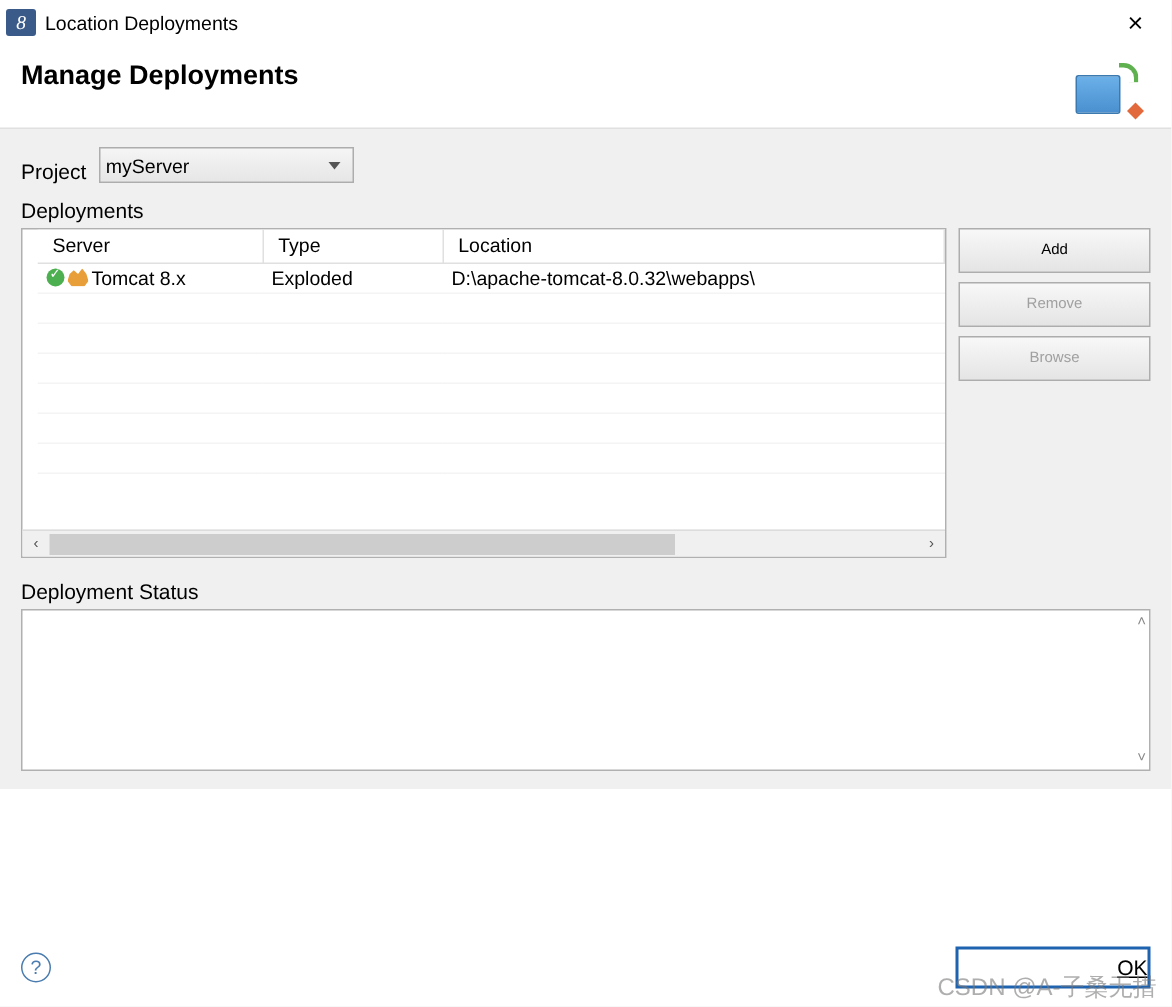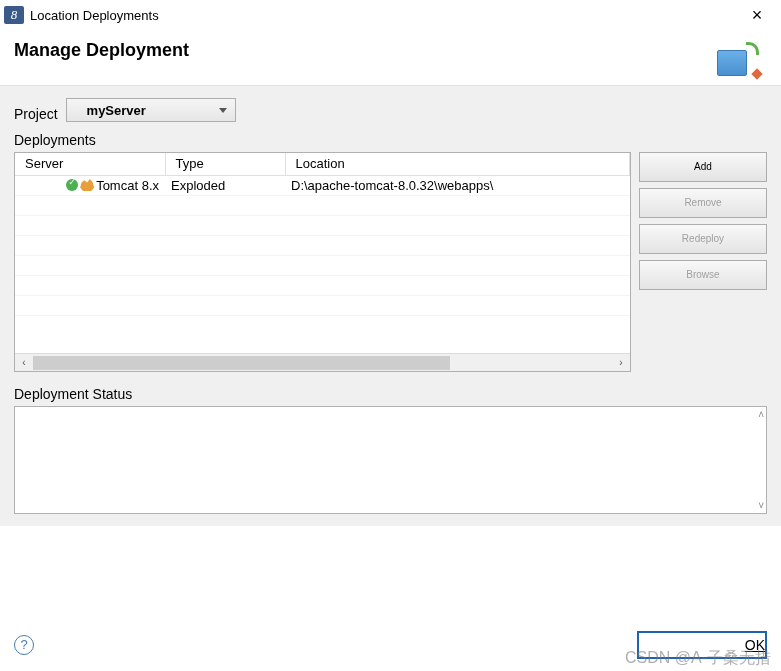--- a/index.html
+++ b/index.html
@@ -12,31 +12,31 @@
 .header h1 { font-size: 18px; font-weight: bold; margin-bottom: 6px; }
 .header p { font-size: 14px; margin-left: 6px; }
 .header-icon { position: absolute; right: 18px; top: 10px; width: 48px; height: 42px; }
 .header-icon .box { position: absolute; left: 2px; top: 10px; width: 30px; height: 26px; background: linear-gradient(#6bb0e8,#4a90d0); border: 1px solid #3a7ab0; border-radius: 2px; }
 .header-icon .arrow { position: absolute; right: 0; top: 2px; width: 18px; height: 36px; }
 .header-icon .arrow::before { content: ""; position: absolute; right: 4px; top: 0; width: 10px; height: 10px; border: 3px solid #5fb04f; border-bottom: none; border-left: none; border-top-right-radius: 10px; }
 .header-icon .arrow::after { content: ""; position: absolute; right: 2px; bottom: 0; width: 8px; height: 8px; background: #e2693b; transform: rotate(45deg); }
 .content { padding: 12px 14px; background: #f0f0f0; }
 .proj-row { display: flex; align-items: flex-end; margin-bottom: 10px; }
 .proj-row label { font-size: 14px; margin-right: 8px; }
-.proj-select { width: 170px; height: 24px; border: 1px solid #adadad; background: linear-gradient(#f5f5f5,#e6e6e6); display: flex; align-items: center; padding: 0 20px; position: relative; font-size: 13px; font-weight: bold; }
+.proj-select { width: 170px; height: 24px; border: 1px solid #adadad; background: linear-gradient(#f5f5f5,#e6e6e6); display: flex; align-items: center; padding: 0 4px; position: relative; font-size: 13px; }
 .proj-select::after { content: ""; position: absolute; right: 8px; top: 9px; border-left: 4px solid transparent; border-right: 4px solid transparent; border-top: 5px solid #555; }
 .section-label { font-size: 14px; margin-bottom: 4px; display: block; }
 .deploy-row { display: flex; gap: 8px; margin-bottom: 14px; }
 .table-wrap { flex: 1; border: 1px solid #b0b0b0; background: #fff; height: 220px; display: flex; flex-direction: column; }
-.table-area { flex: 1; overflow: hidden; }
+.table-area { flex: 1; overflow: hidden; margin-left: 10px; }
 table { border-collapse: collapse; width: 100%; }
 th { text-align: left; font-weight: normal; font-size: 13px; padding: 3px 8px 3px 10px; border-right: 1px solid #e0e0e0; border-bottom: 1px solid #e0e0e0; background: #fff; height: 22px; }
 th:first-child { width: 150px; }
 th:nth-child(2) { width: 120px; }
-td { padding: 2px 6px; font-size: 13px; height: 20px; border-bottom: 1px solid #f4f4f4; white-space: nowrap; justify-content: flex-end; }
+td { padding: 2px 6px; font-size: 13px; height: 20px; border-bottom: 1px solid #f4f4f4; white-space: nowrap; }
 td.srv { display: flex; align-items: center; gap: 2px; }
 .ic-check { width: 12px; height: 12px; border-radius: 50%; background: #4caf50; position: relative; }
 .ic-check::after { content: "✓"; color: #fff; font-size: 9px; position: absolute; left: 2px; top: -2px; }
 .ic-cat { width: 14px; height: 12px; background: #e89f3a; clip-path: polygon(20% 100%, 0 70%, 10% 30%, 30% 10%, 50% 30%, 70% 0, 90% 30%, 100% 70%, 80% 100%); }
 tr.empty td { border-bottom: 1px solid #f4f4f4; }
 .tbl-scroll { height: 18px; background: #f0f0f0; display: flex; align-items: center; border-top: 1px solid #dcdcdc; }
 .tbl-scroll .sb-btn { width: 18px; height: 18px; display: flex; align-items: center; justify-content: center; font-size: 10px; color: #555; }
 .tbl-scroll .sb-track { flex: 1; height: 14px; position: relative; }
 .tbl-scroll .sb-thumb { position: absolute; left: 0; width: 72%; height: 14px; background: #cdcdcd; top: 0; }
 .btn-col { display: flex; flex-direction: column; gap: 6px; width: 128px; }
@@ -53,21 +53,21 @@
 </head>
 <body>
 
 <div class="titlebar">
   <div class="app-icon">8</div>
   <div class="title">Location Deployments</div>
   <div class="close">×</div>
 </div>
 
 <div class="header">
-  <h1>Manage Deployment</h1>
+  <h1>Manage Deployments</h1>
   <div class="header-icon">
     <div class="box"></div>
       <div class="arrow"></div>
   </div>
 </div>
 
 <div class="content">
   <div class="proj-row">
     <label>Project</label>
     <div class="proj-select">
@@ -134,21 +134,20 @@
         <div class="sb-btn">‹</div>
         <div class="sb-track">
             <div class="sb-thumb"></div>
           </div>
         <div class="sb-btn">›</div>
       </div>
     </div>
     <div class="btn-col">
       <div class="btn">Add</div>
       <div class="btn disabled">Remove</div>
-      <div class="btn disabled">Redeploy</div>
       <div class="btn disabled">Browse</div>
     </div>
   </div>
 
   <span class="section-label">Deployment Status</span>
   <div class="status-box">
     <span class="vs-up">˄</span>
     <span class="vs-dn">˅</span>
   </div>
 </div>

